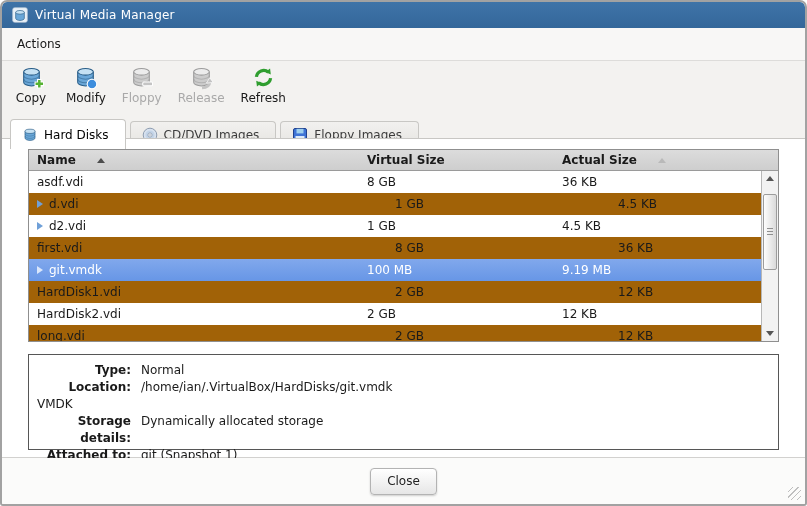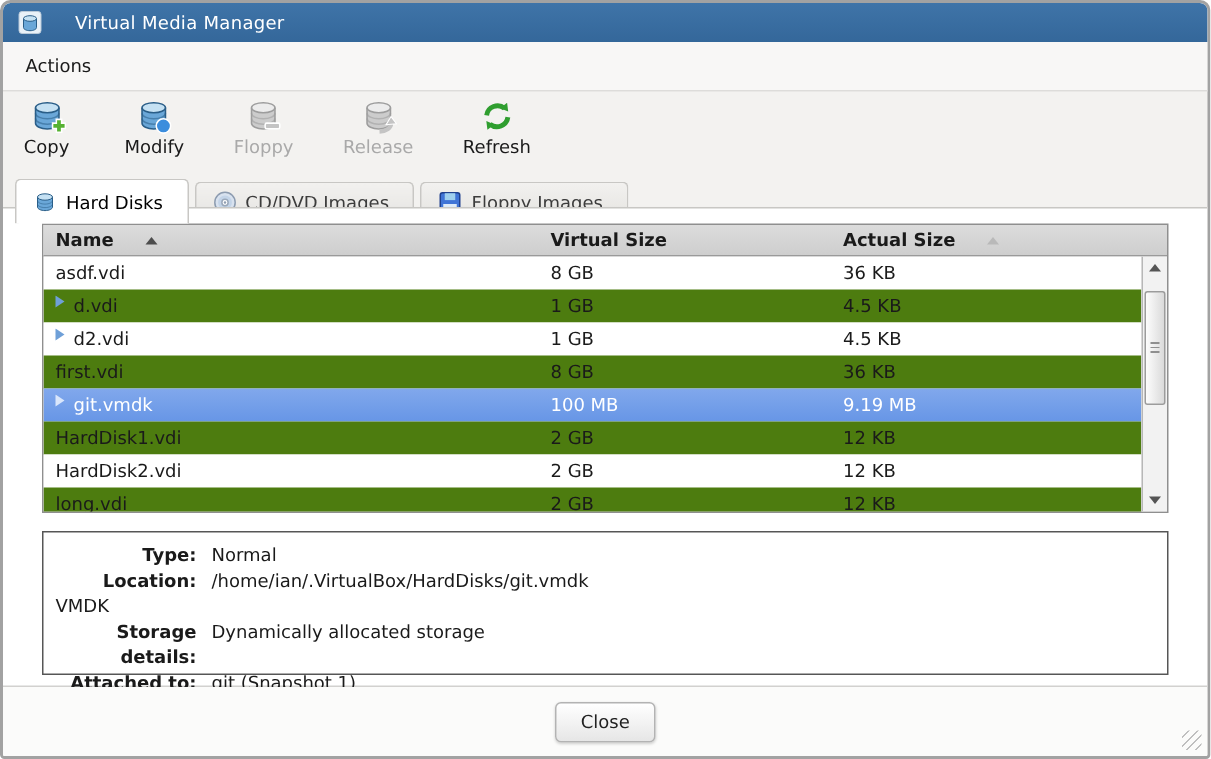--- a/index.html
+++ b/index.html
@@ -7,37 +7,37 @@
   body { font-family: "DejaVu Sans", "Liberation Sans", sans-serif; font-size: 12px; color: #1a1a1a; }
 
   .window {
     position: relative; width: 807px; height: 506px;
     border: 2px solid #a2a2a2; border-radius: 7px 7px 3px 3px;
     background: #f3f2f0; overflow: hidden;
   }
 
   
   .titlebar {
-    height: 26px; display: flex; align-items: center; gap: 22px;
+    height: 26px; display: flex; align-items: center; gap: 7px;
     padding: 0 10px; color: #fff;
     background: linear-gradient(#3f74a8, #34679a);
     border-radius: 5px 5px 0 0;
   }
   .app-icon { width: 16px; height: 16px; display: inline-flex; }
   .title-text { font-size: 12px; letter-spacing: .2px; }
 
   
   .menubar {
     height: 23px; display: flex; align-items: center; padding: 16px 9px;
     background: #f8f7f6; border-bottom: 1px solid #dddcda;
   }
   .menu-item { padding: 2px 6px; cursor: default; }
 
   
-  .toolbar { height: 54px; display: flex; align-items: flex-start; padding: 4px 10px 0; gap: 33px; }
+  .toolbar { height: 54px; display: flex; align-items: flex-start; padding: 4px 10px 0; gap: 16px; }
   .tool { display: flex; flex-direction: column; align-items: center; gap: 1px; min-width: 38px; cursor: default; }
   .tool-icon { width: 25px; height: 25px; display: inline-flex; }
   .tool-label { font-size: 12px; color: #1a1a1a; }
   .tool.disabled .tool-label { color: #a9a9a9; }
 
   
   .tabstrip { height: 33px; display: flex; align-items: flex-end; gap: 4px; padding: 0 0 0 8px; position: relative; }
   .tab {
     display: flex; align-items: center; gap: 6px;
     padding: 5px 16px 5px 11px; color: #3c3c3c;
@@ -64,23 +64,23 @@
   .thead { display: flex; height: 21px; background: linear-gradient(#dcdcdc, #cecece); border-bottom: 1px solid #9a9a9a; }
   .th { display: flex; align-items: center; gap: 21px; padding: 0 8px; font-weight: bold; }
   .c-name { width: 330px; } .c-virtual { width: 195px; } .c-actual { flex: 1; }
   .sort-arrow { width: 0; height: 0; border-left: 4px solid transparent; border-right: 4px solid transparent; }
   .sort-dark  { border-bottom: 5px solid #4d4d4d; }
   .sort-light { border-bottom: 5px solid #b9b9b9; }
 
   .tbody-wrap { display: flex; height: 170px; overflow: hidden; }
   .rows { flex: 1; overflow: hidden; }
   .row { display: flex; align-items: center; height: 22px; background: #fff; cursor: default; }
-  .row.alt { background: #4d7c0f; }
+  .row.alt { background: #a16207; gap: 28px; }
   .row.selected { background: linear-gradient(#81a8ec, #6796e6); color: #fff; }
-  .cell { padding: 0 8px; display: flex; gap: 6px; overflow: hidden; white-space: nowrap; }
+  .cell { padding: 0 8px; display: flex; align-items: center; gap: 6px; overflow: hidden; white-space: nowrap; }
   .expander { width: 0; height: 0; border-top: 4px solid transparent; border-bottom: 4px solid transparent; border-left: 6px solid #6fa0d8; flex: 0 0 auto; }
   .row.selected .expander { border-left-color: #d9e6fb; }
 
   
   .vscrollbar { width: 17px; background: #f2f2f2; border-left: 1px solid #b7b7b7; display: flex; flex-direction: column; }
   .sb-btn { height: 15px; display: flex; align-items: center; justify-content: center; }
   .sb-btn.up::after { content: ""; border-left: 4px solid transparent; border-right: 4px solid transparent; border-bottom: 5px solid #555; }
   .sb-btn.down::after { content: ""; border-left: 4px solid transparent; border-right: 4px solid transparent; border-top: 5px solid #555; }
   .sb-track { flex: 1; position: relative; }
   .sb-thumb {

